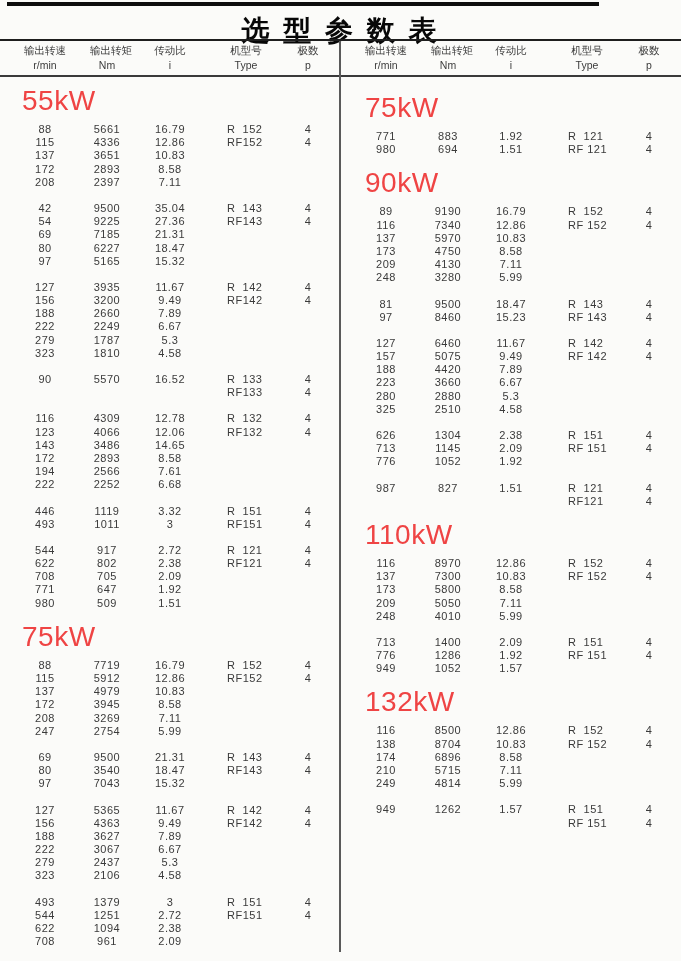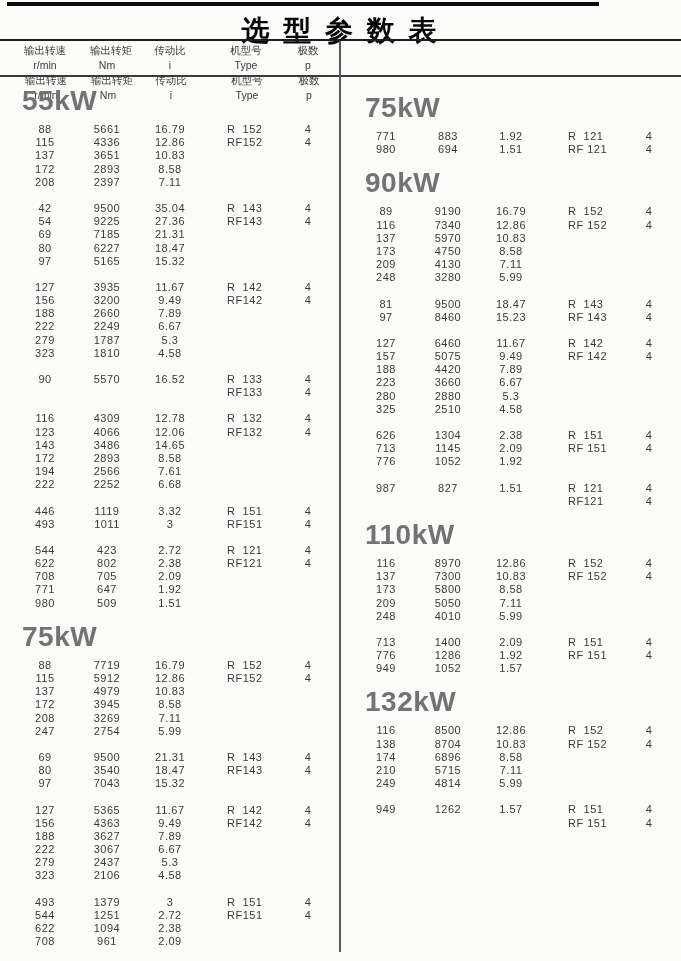--- a/index.html
+++ b/index.html
@@ -13,30 +13,30 @@
   }
   .top-rule{position:absolute;left:7px;top:2px;width:592px;height:4px;background:#0d0d0d;}
   .title{
     position:absolute;top:16px;left:0;width:681px;
     text-align:center;font-size:28px;font-weight:bold;color:#070707;
     letter-spacing:3px;white-space:pre;line-height:30px;
   }
   .title-rule{position:absolute;top:39px;left:0;width:681px;height:2px;background:#1e1e1e;}
   .header-rule{position:absolute;top:75px;left:0;width:681px;height:2px;background:#3a3a3a;}
   .divider{position:absolute;left:339px;top:41px;width:2px;height:911px;background:#5a5a5a;}
-  .headers{position:absolute;top:43px;left:0;width:681px;display:flex;flex-direction:column;}
+  .headers{position:absolute;top:43px;left:0;width:681px;display:flex;}
   .header-half{width:340px;display:grid;grid-template-columns:90px 34px 92px 60px 64px;}
   .header-half.right{margin-left:1px;}
   .hcell{font-size:10.5px;line-height:15px;color:#3c3c3c;text-align:center;white-space:nowrap;}
   .hcell div{overflow:visible;}
   .col{position:absolute;top:78px;width:340px;}
   .col.left{left:0;}
   .col.right{left:341px;}
   .section-heading{
-    font-size:28px;font-weight:bold;color:#737373;
+    font-size:28px;font-weight:normal;color:#ef4444;
     line-height:28px;margin:4px 0 8px 22px;letter-spacing:0.5px;
   }
   .col.left .section:first-child .section-heading{margin-top:9px;}
   .col.right .section:first-child .section-heading{margin-top:16px;margin-left:24px;}
   .col.right .section-heading{margin-left:24px;}
   .group{margin-bottom:13px;}
   .row{
     display:grid;grid-template-columns:90px 34px 92px 60px 64px;
     height:13.2px;line-height:13.2px;font-size:11px;letter-spacing:0.5px;color:#3a3a3a;
   }
@@ -293,21 +293,21 @@
           <span class="cell speed">493</span>
           <span class="cell torque">1011</span>
           <span class="cell ratio">3</span>
           <span class="cell type">RF151</span>
           <span class="cell poles">4</span>
         </div>
       </div>
       <div class="group">
         <div class="row">
           <span class="cell speed">544</span>
-          <span class="cell torque">423</span>
+          <span class="cell torque">917</span>
           <span class="cell ratio">2.72</span>
           <span class="cell type">R  121</span>
           <span class="cell poles">4</span>
         </div>
         <div class="row">
           <span class="cell speed">622</span>
           <span class="cell torque">802</span>
           <span class="cell ratio">2.38</span>
           <span class="cell type">RF121</span>
           <span class="cell poles">4</span>

